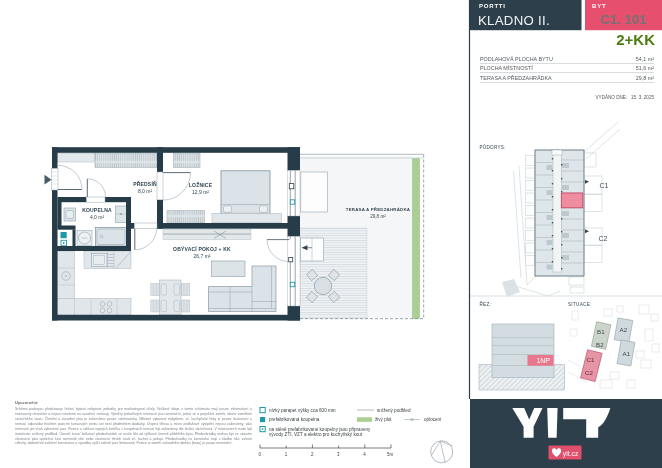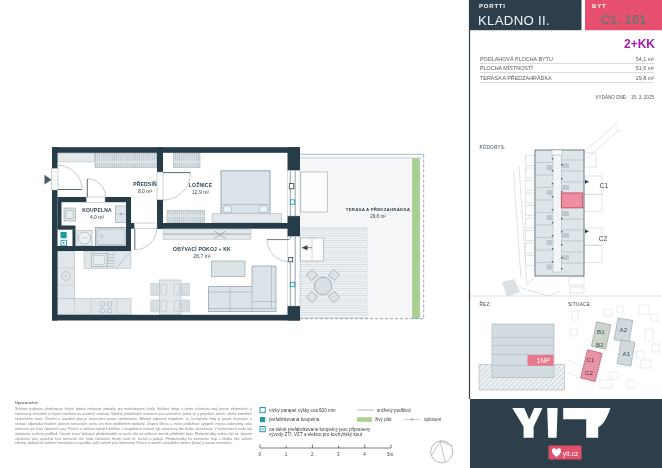--- a/index.html
+++ b/index.html
@@ -491,21 +491,21 @@
 </svg>
 
 <div class="abs" style="left:479px;top:3px;color:#fff;font-size:6px;font-weight:bold;letter-spacing:0.8px;">PORTTI</div>
 
 <div class="abs" style="left:478px;top:13px;color:#f2f5f6;font-size:13.2px;letter-spacing:0.3px;text-align:right;">KLADNO II.</div>
 
 <div class="abs" style="left:592px;top:3px;color:#fff;font-size:6px;font-weight:bold;letter-spacing:0.8px;">BYT</div>
 
 <div class="abs" style="left:585px;top:12.3px;width:77px;text-align:center;color:#737373;font-size:13.2px;font-weight:bold;">C1. 101</div>
 
-<div class="abs" style="left:470px;top:37px;width:185px;text-align:right;color:#a21caf;font-size:12px;font-weight:bold;">2+KK</div>
+<div class="abs" style="left:470px;top:31px;width:185px;text-align:right;color:#4d7c0f;font-size:15px;font-weight:bold;">2+KK</div>
 
 <div class="abs" style="left:480px;top:55.5px;width:174px;font-size:5.4px;color:#54585b;">
 
   <div style="display:flex;justify-content:space-between;border-bottom:0.7px solid #d7dcdf;padding-bottom:1.2px;margin-bottom:1.6px;">
     <span>PODLAHOVÁ PLOCHA BYTU</span>
       <span>54,1 m²</span>
   </div>
 
   <div style="display:flex;justify-content:space-between;border-bottom:0.7px solid #d7dcdf;padding-bottom:1.2px;margin-bottom:1.6px;">
     <span>PLOCHA MÍSTNOSTÍ</span>

